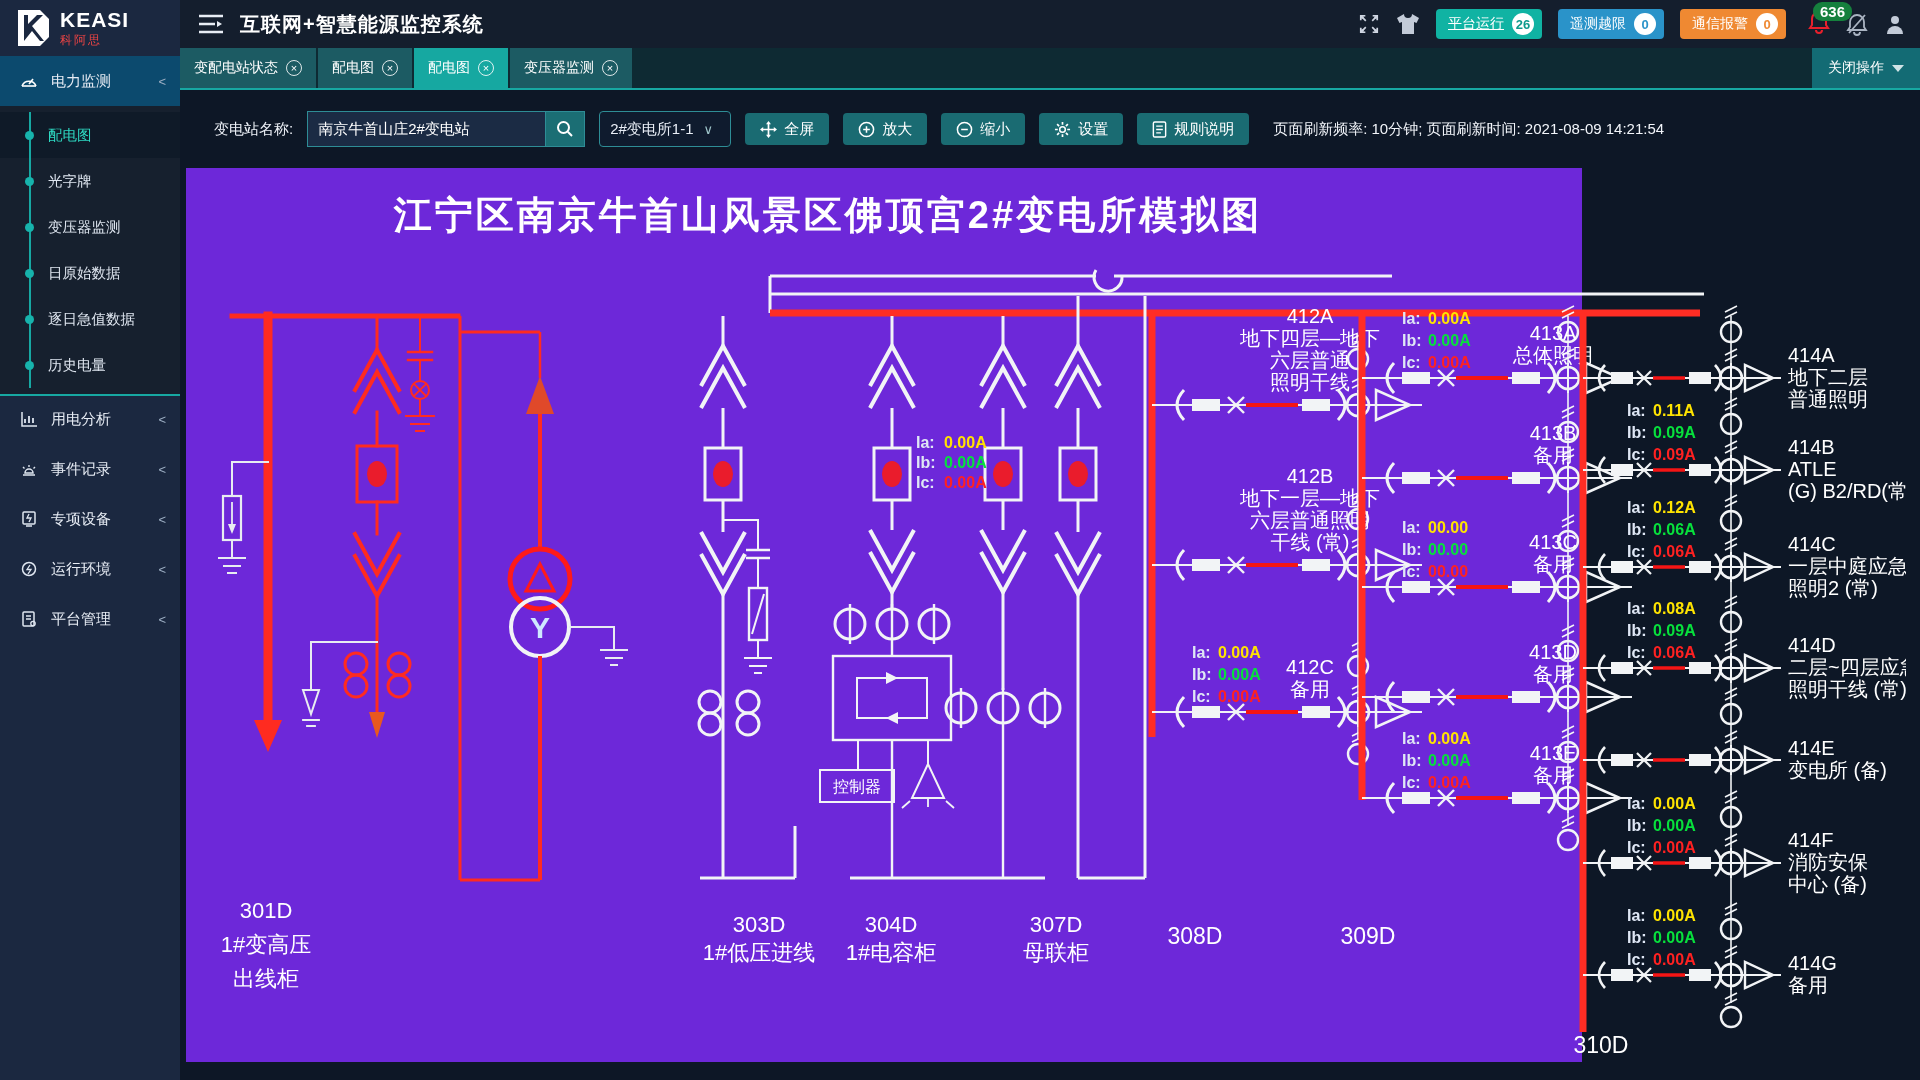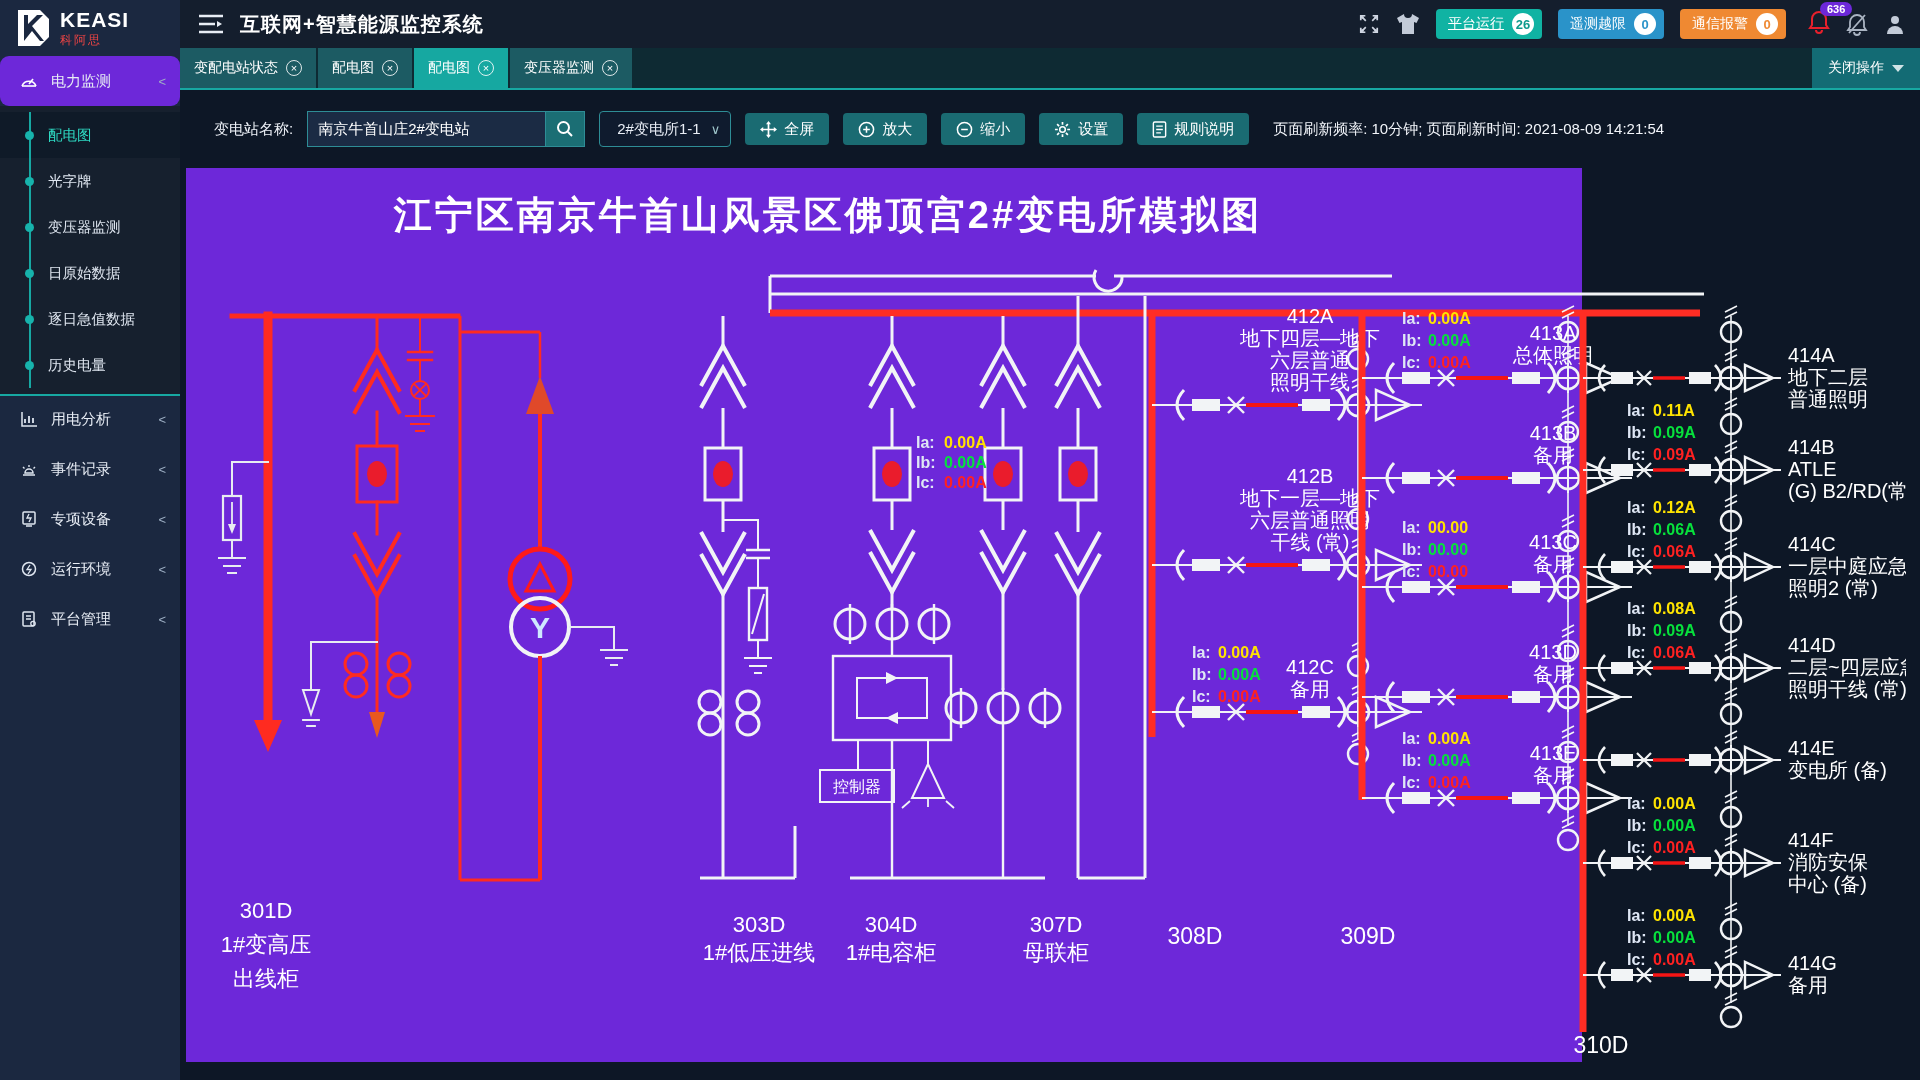--- a/index.html
+++ b/index.html
@@ -11,33 +11,33 @@
   .topbar { position:absolute; left:180px; top:0; right:0; height:48px; background:#141e2d;
     display:flex; align-items:center; padding:0 14px 0 18px; }
   .hamburger { width:26px; height:20px; margin-right:16px; cursor:pointer; }
   .app-title { font-size:20px; font-weight:bold; letter-spacing:1px; }
   .top-right { margin-left:auto; display:flex; align-items:center; gap:16px; }
   .pill { display:flex; align-items:center; gap:8px; height:30px; padding:0 8px 0 12px;
     border-radius:4px; font-size:14px; color:#fff; cursor:pointer; }
   .pill .cnt { min-width:22px; height:22px; border-radius:50%; background:#fff; display:flex;
     align-items:center; justify-content:center; font-size:13px; font-weight:bold; }
   .bell-wrap { position:relative; margin-left:6px; cursor:pointer; }
-  .bell-badge { position:absolute; top:-8px; left:12px; background:#6d28d9; color:#fff;
-    font-size:11px; font-weight:bold; border-radius:9px; padding:1px 7px; }
+  .bell-badge { position:absolute; top:-8px; left:5px; background:#15803d; color:#fff;
+    font-size:15px; font-weight:bold; border-radius:9px; padding:1px 7px; }
   .icon-btn { cursor:pointer; display:flex; align-items:center; }
 
   
   .sidebar { position:absolute; left:0; top:0; width:180px; height:1080px; background:#1b2840; }
   .logo { height:56px; display:flex; align-items:center; padding:0 10px; gap:8px; }
   .logo-text .l1 { font-size:21px; font-weight:bold; letter-spacing:1px; }
   .logo-text .l2 { font-size:12px; letter-spacing:2px; color:#ef4444; }
   .side-item { height:50px; display:flex; align-items:center; padding:0 14px 0 20px; gap:13px;
     font-size:15px; color:#e7ecf4; cursor:pointer; }
   .side-item .chev { margin-left:auto; color:#9fb0c5; font-size:13px; }
-  .side-item.active-parent { background:#6d28d9;border-radius:9px; }
+  .side-item.active-parent { background:#0c4a6e; }
   .submenu { background:#16202e; padding:6px 0; position:relative; }
   .submenu:after { content:""; position:absolute; left:0; right:0; bottom:-2px; height:2px; background:#17a8a2; }
   .sub-item { position:relative; height:46px; display:flex; align-items:center; padding-left:48px;
     font-size:14.5px; color:#dfe6f0; cursor:pointer; }
   .sub-item:before { content:""; position:absolute; left:29px; top:0; bottom:0; width:2px; background:#17a8a2; }
   .sub-item .dot { position:absolute; left:25px; width:9px; height:9px; border-radius:50%; background:#17b3ac; }
   .sub-item.active { background:#0f1a28; color:#2ed9c3; }
 
   
   .tabbar { position:absolute; left:180px; top:48px; right:0; height:42px; background:#0e2a33;
@@ -57,21 +57,21 @@
     padding:0 14px 18px 6px; }
   .toolbar { height:78px; display:flex; align-items:center; gap:14px; padding:8px 0 8px 28px; background:#0d1726; }
   .tb-label { font-size:15px; color:#eef2f8; }
   .tb-input-wrap { display:flex; align-items:stretch; height:36px; }
   .tb-input { width:238px; background:#1b2b44; border:1px solid #2e8d96; border-right:none;
     color:#fff; font-size:15px; padding:0 10px; outline:none;
     font-family:"Liberation Sans","DejaVu Sans",sans-serif; }
   .tb-search { width:40px; background:#1b6e74; border:1px solid #2e8d96; display:flex;
     align-items:center; justify-content:center; cursor:pointer; }
   .tb-select { height:36px; min-width:132px; border:1px solid #2e8d96; border-radius:4px;
-    background:#0f1b2e; display:flex; align-items:center; justify-content:flex-end;
+    background:#0f1b2e; display:flex; align-items:center; justify-content:flex-start;
     padding:0 10px; font-size:15px; cursor:pointer; }
   .tb-select .v { color:#e9eef6; }
   .tb-select .c { color:#9fc6cb; font-size:13px; margin-left:10px; }
   .tb-btn { height:32px; background:#1a6b72; border-radius:4px; display:flex; align-items:center;
     gap:7px; padding:0 15px; font-size:15px; cursor:pointer; }
   .refresh { margin-left:10px; font-size:15px; color:#f2f5fa; white-space:nowrap; }
 
   .canvas { position:relative; width:1396px; height:894px; background:#6d28d9; }
   .diagram-title { position:absolute; top:22px; left:0; right:112px; text-align:center;
     font-size:38px; font-weight:bold; letter-spacing:3px; color:#fff; }

